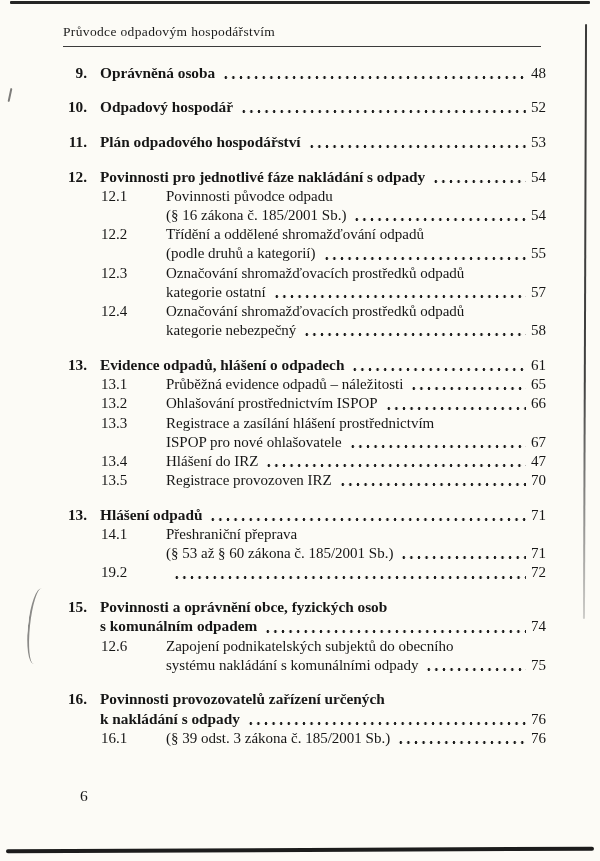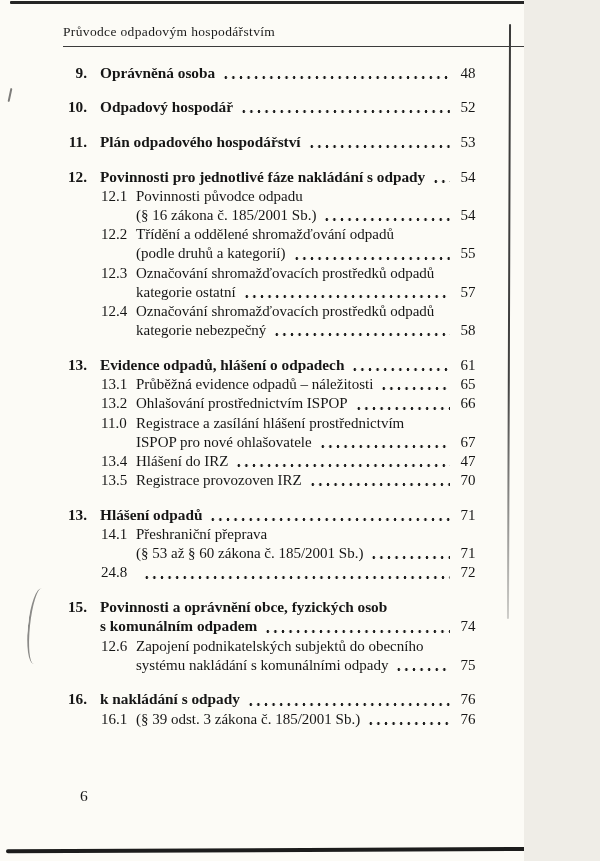--- a/index.html
+++ b/index.html
@@ -4,21 +4,21 @@
 <style>
   * { margin: 0; padding: 0; box-sizing: border-box; }
   html, body { width: 600px; height: 861px; }
   body {
     background: #efede7;
     font-family: "Liberation Serif", "DejaVu Serif", serif;
     overflow: hidden;
   }
   .page {
     position: relative;
-    width: 524px;
+    width: 600px;
     height: 861px;
     background: #fcfbf6;
     color: #161616;
     overflow: hidden;
   }
 
   
   .scan { position: absolute; pointer-events: none; }
   .scan-top {
     top: 1px; left: 10px; width: 580px; height: 2.5px;
@@ -53,35 +53,35 @@
   .header-rule { margin-top: 6px; width: 478px; border-bottom: 1.4px solid #3b3b3b; }
 
   
   .toc { position: absolute; top: 48px; left: 63px; right: 43px; }
   .entry {
     display: flex; align-items: flex-start;
     font-size: 15px; line-height: 19.2px;
   }
   .entry.main { font-weight: bold; font-size: 15.3px; margin-top: 14.5px; }
   .entry .num { flex: none; width: 24px; text-align: right; margin-right: 13px; }
-  .entry.level1 { margin-left: 38px; }
+  .entry.level1 { margin-left: 38px; gap: 30px; }
   .entry.level1 .num { width: 30px; text-align: left; margin-right: 5px; }
   .entry .body { flex: 1 1 auto; min-width: 0; }
   .tline, .ttext { white-space: nowrap; }
   .lastline { display: flex; align-items: baseline; }
   .ttext { flex: none; }
   .leader {
     flex: 1 1 12px; min-width: 10px; align-self: flex-end;
     height: 5px; margin: 0 5px 3px 7px;
     background-image: radial-gradient(circle, #1b1b1b 1.15px, rgba(0,0,0,0) 1.55px);
     background-size: 7.6px 5px;
     background-repeat: repeat-x;
     background-position: 0 50%;
   }
-  .pg { flex: none; min-width: 26px; text-align: center; font-weight: 400; font-size: 15px; }
+  .pg { flex: none; min-width: 26px; text-align: left; font-weight: 400; font-size: 15px; }
 
   
   .page-footer { position: absolute; left: 80px; top: 787px; font-size: 15.5px; color: #161616; }
 </style>
 </head>
 <body>
 
 <div class="page">
 
   <div class="scan scan-top"></div>
@@ -204,21 +204,21 @@
         <span class="num">13.2</span>
         <div class="body">
           <div class="lastline">
             <span class="ttext">Ohlašování prostřednictvím ISPOP</span>
             <span class="leader"></span>
             <span class="pg">66</span>
           </div>
         </div>
       </div>
       <div class="entry level1">
-        <span class="num">11.0</span>
+        <span class="num">13.3</span>
         <div class="body">
           <div class="tline">Registrace a zasílání hlášení prostřednictvím</div>
           <div class="lastline">
             <span class="ttext">ISPOP pro nové ohlašovatele</span>
             <span class="leader"></span>
             <span class="pg">67</span>
           </div>
         </div>
       </div>
       <div class="entry level1">
@@ -256,21 +256,21 @@
         <div class="body">
           <div class="tline">Přeshraniční přeprava</div>
           <div class="lastline">
             <span class="ttext">(§ 53 až § 60 zákona č. 185/2001 Sb.)</span>
             <span class="leader"></span>
             <span class="pg">71</span>
           </div>
         </div>
       </div>
       <div class="entry level1">
-        <span class="num">24.8</span>
+        <span class="num">19.2</span>
         <div class="body">
           <div class="lastline">
             <span class="leader"></span>
             <span class="pg">72</span>
           </div>
         </div>
       </div>
       <div class="entry level0 main">
         <span class="num">15.</span>
         <div class="body">
@@ -289,20 +289,21 @@
           <div class="lastline">
             <span class="ttext">systému nakládání s komunálními odpady</span>
             <span class="leader"></span>
             <span class="pg">75</span>
           </div>
         </div>
       </div>
       <div class="entry level0 main">
         <span class="num">16.</span>
         <div class="body">
+          <div class="tline">Povinnosti provozovatelů zařízení určených</div>
           <div class="lastline">
             <span class="ttext">k nakládání s odpady</span>
             <span class="leader"></span>
             <span class="pg">76</span>
           </div>
         </div>
       </div>
       <div class="entry level1">
         <span class="num">16.1</span>
         <div class="body">

